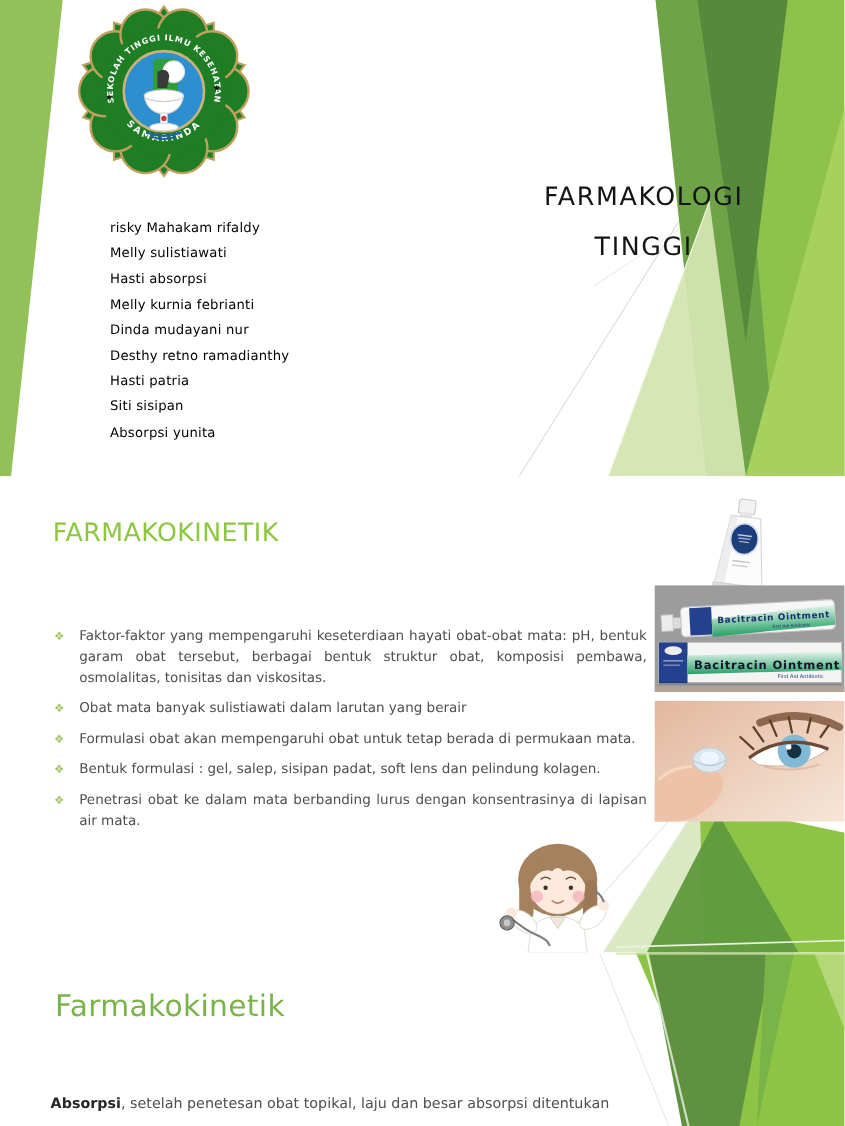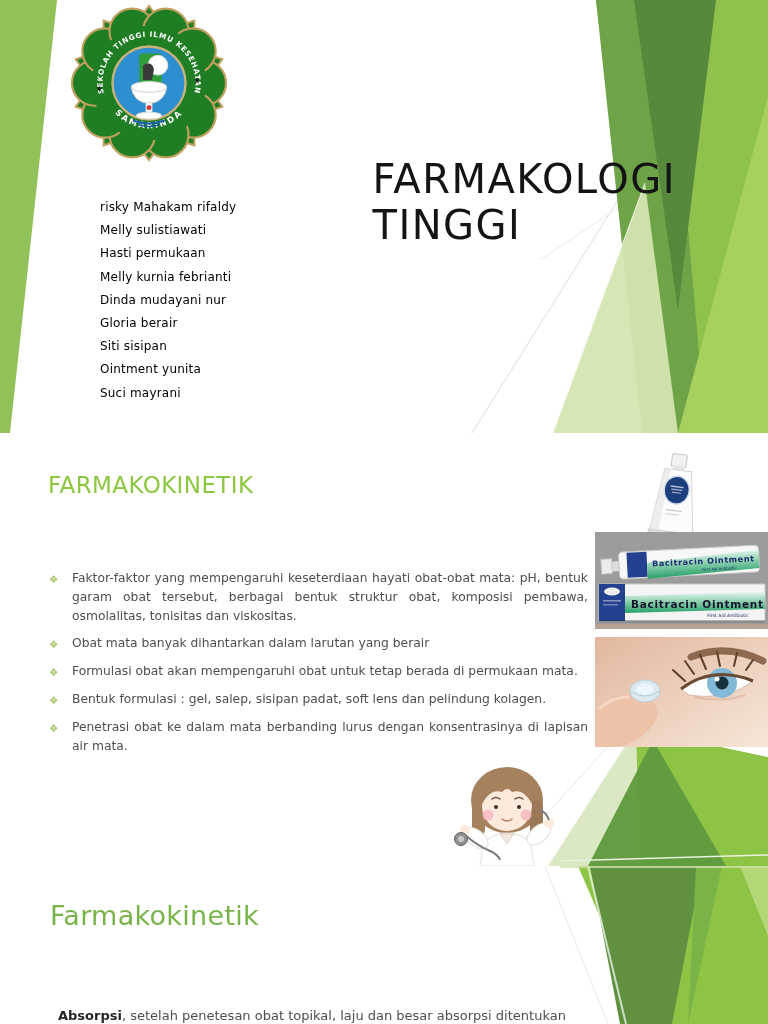--- a/index.html
+++ b/index.html
@@ -6,21 +6,21 @@
   .page{position:relative;width:768px;height:1024px;background:#fff;overflow:hidden;
         font-family:"DejaVu Sans",sans-serif;}
   .slide{position:absolute;left:0;width:768px;background:#fff;}
   #s1{top:0;height:433px;}
   #s2{top:433px;height:433px;}
   #s3{top:866px;height:158px;}
   svg.deco{position:absolute;left:0;top:0;width:100%;height:100%;pointer-events:none;}
   .logo{position:absolute;left:70px;top:4px;width:158px;height:158px;}
   .members{position:absolute;left:100px;top:196px;margin:0;padding:0;list-style:none;
            font-size:12px;line-height:23.2px;color:#000000;letter-spacing:.2px;}
-  .title1{position:absolute;right:92px;top:156px;text-align:left;font-size:40px;
+  .title1{position:absolute;right:92px;top:156px;text-align:center;font-size:23px;
           line-height:46px;color:#141414;letter-spacing:1.5px;font-weight:500;}
   .title2{position:absolute;left:48px;top:37px;font-size:23px;line-height:31px;
           color:#8dc63f;letter-spacing:.4px;font-weight:500;}
   .bullets{position:absolute;left:48px;top:136px;width:540px;margin:0;padding:0;list-style:none;
            font-size:12.3px;line-height:18.8px;color:#4e4e4e;}
   .bullets li{position:relative;padding-left:24px;margin-bottom:9px;text-align:justify;}
   .bullets .mk{position:absolute;left:1px;top:1px;color:#a9c56b;font-size:10.5px;}
   .img-tube{position:absolute;left:640px;top:17px;width:70px;height:95px;}
   .img-bac{position:absolute;left:595px;top:99px;width:173px;height:97px;}
   .img-eye{position:absolute;left:595px;top:204px;width:173px;height:110px;}
@@ -90,27 +90,27 @@
         <circle cx="80" cy="105" r="2.4" fill="#d23333"></circle>
         <ellipse cx="80" cy="113" rx="13" ry="3.5" fill="#ffffff" stroke="#d8d8d8"></ellipse>
         <path d="M64,118 Q80,124 96,118" stroke="#1c5fa8" stroke-width="2" fill="none"></path>
         <path d="M69,122 Q80,126 91,122" stroke="#1c5fa8" stroke-width="1.6" fill="none"></path>
       </g>
     </svg>
 
     <ul class="members">
       <li>risky Mahakam rifaldy</li>
       <li>Melly sulistiawati</li>
-      <li>Hasti permukaan</li>
+      <li>Hasti absorpsi</li>
       <li>Melly kurnia febrianti</li>
       <li>Dinda mudayani nur</li>
-      <li>Gloria berair</li>
+      <li>Desthy retno ramadianthy</li>
+      <li>Hasti patria</li>
       <li>Siti sisipan</li>
-      <li>Ointment yunita</li>
-      <li>Suci mayrani</li>
+      <li>Absorpsi yunita</li>
     </ul>
 
     <div class="title1">
       <div>FARMAKOLOGI</div>
       <div>TINGGI</div>
     </div>
   </section>
 
   <section class="slide" id="s2">
     <svg class="deco" viewBox="0 0 768 433">
@@ -121,21 +121,21 @@
       <polygon points="653,307 588,433 726,433" fill="#5f9a3e" opacity="0.96"></polygon>
       <line x1="560" y1="428" x2="768" y2="422" stroke="#e9f2dc" stroke-width="1.5"></line>
     </svg>
 
     <h2 class="title2" style="margin:0;">
       <div>FARMAKOKINETIK</div>
     </h2>
 
     <ul class="bullets">
       <li><span class="mk">❖</span><span>Faktor-faktor yang mempengaruhi keseterdiaan hayati obat-obat mata: pH, bentuk garam obat tersebut, berbagai bentuk struktur obat, komposisi pembawa, osmolalitas, tonisitas dan viskositas.</span></li>
-      <li><span class="mk">❖</span><span>Obat mata banyak dihantarkan dalam larutan yang berair</span></li>
+      <li><span class="mk">❖</span><span>Obat mata banyak sulistiawati dalam larutan yang berair</span></li>
       <li><span class="mk">❖</span><span>Formulasi obat akan mempengaruhi obat untuk tetap berada di permukaan mata.</span></li>
       <li><span class="mk">❖</span><span>Bentuk formulasi : gel, salep, sisipan padat, soft lens dan pelindung kolagen.</span></li>
       <li><span class="mk">❖</span><span>Penetrasi obat ke dalam mata berbanding lurus dengan konsentrasinya di lapisan air mata.</span></li>
     </ul>
 
     <svg class="img-tube" viewBox="0 0 70 95">
       <ellipse cx="36" cy="89" rx="20" ry="4" fill="rgba(0,0,0,0.14)"></ellipse>
       <g transform="rotate(7 35 50)">
         <rect x="27" y="4" width="15" height="13" rx="2" fill="#f1f1f1" stroke="#c9c9c9"></rect>
         <rect x="29" y="16" width="11" height="4" fill="#e4e4e4"></rect>
@@ -246,16 +246,16 @@
     <svg class="deco" viewBox="0 0 768 158">
       <line x1="545" y1="0" x2="608" y2="158" stroke="#e8e8e8" stroke-width="1"></line>
       <polygon points="578,0 768,0 768,158 646,158" fill="#8ec446"></polygon>
       <polygon points="740,0 768,0 768,70" fill="#b4d877"></polygon>
       <polygon points="590,0 702,0 672,158 620,158" fill="#5f9140"></polygon>
       <polygon points="696,0 722,0 688,158" fill="#7ab449"></polygon>
       <line x1="588" y1="0" x2="626" y2="158" stroke="#ffffff" stroke-width="2" opacity="0.7"></line>
       <line x1="560" y1="1" x2="768" y2="1" stroke="#cfe3ab" stroke-width="2" opacity="0.8"></line>
     </svg>
     <h2 class="title3" style="margin:0;">Farmakokinetik</h2>
-    <p class="body3" style="margin:12px;"><b>Absorpsi</b><span>, setelah penetesan obat topikal, laju dan besar absorpsi ditentukan</span></p>
+    <p class="body3" style="margin:0;"><b>Absorpsi</b><span>, setelah penetesan obat topikal, laju dan besar absorpsi ditentukan</span></p>
   </section>
 
 </div>
 
 </body></html>

